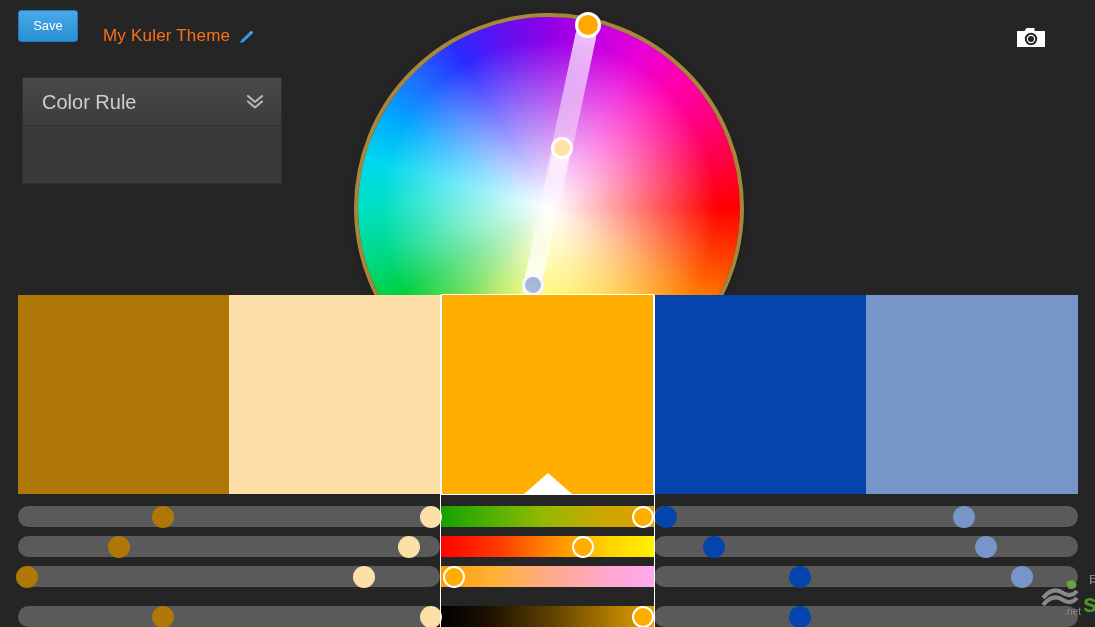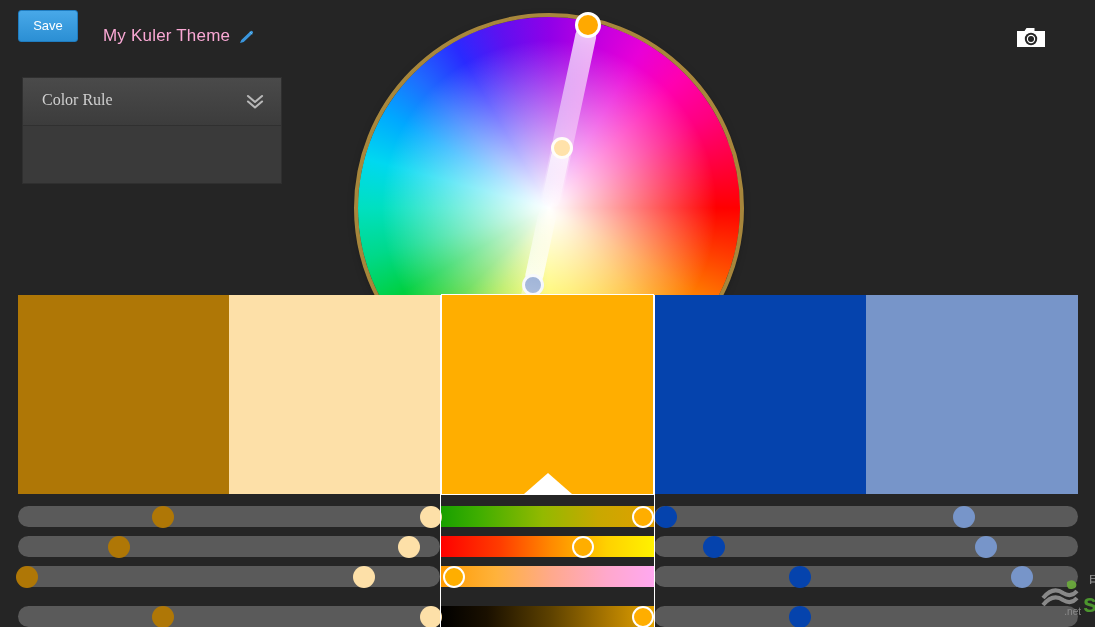--- a/index.html
+++ b/index.html
@@ -18,21 +18,21 @@
     width: 60px; height: 32px;
     background: linear-gradient(#48a8e8, #2b8fd4);
     border: 1px solid #1f7cc0;
     border-radius: 3px;
     color: #ffffff; font-size: 13px;
     line-height: 30px; text-align: center;
     cursor: pointer;
   }
   #theme-title {
     position: absolute; left: 103px; top: 26px;
-    font-size: 17px; color: #f9a8d4; letter-spacing: .2px;
+    font-size: 17px; color: #f97316; letter-spacing: .2px;
   }
   #edit-pencil-icon {
     position: absolute; left: 238px; top: 30px;
     width: 18px; height: 16px; cursor: pointer;
   }
   #camera-button {
     position: absolute; left: 1016px; top: 25px;
     width: 30px; height: 24px; cursor: pointer;
   }
 
@@ -43,21 +43,21 @@
     background: #3a3a3a;
     border: 1px solid #2f2f2f;
   }
   #color-rule-header {
     position: relative; height: 48px;
     background: linear-gradient(#4a4a4a, #3c3c3c);
     border-bottom: 1px solid #303030;
   }
   #color-rule-title {
     position: absolute; left: 19px; top: 13px;
-    font-size: 16px; color: #cfcfcf; font-family: Liberation Serif, serif;
+    font-size: 20px; color: #cfcfcf;
   }
   #chevron-down-icon {
     position: absolute; right: 16px; top: 15px;
     width: 20px; height: 18px; cursor: pointer;
   }
   #color-rule-option {
     position: relative; height: 57px; background: #5a5a5a;
     cursor: pointer;
   }
   #radio-selected-icon {

